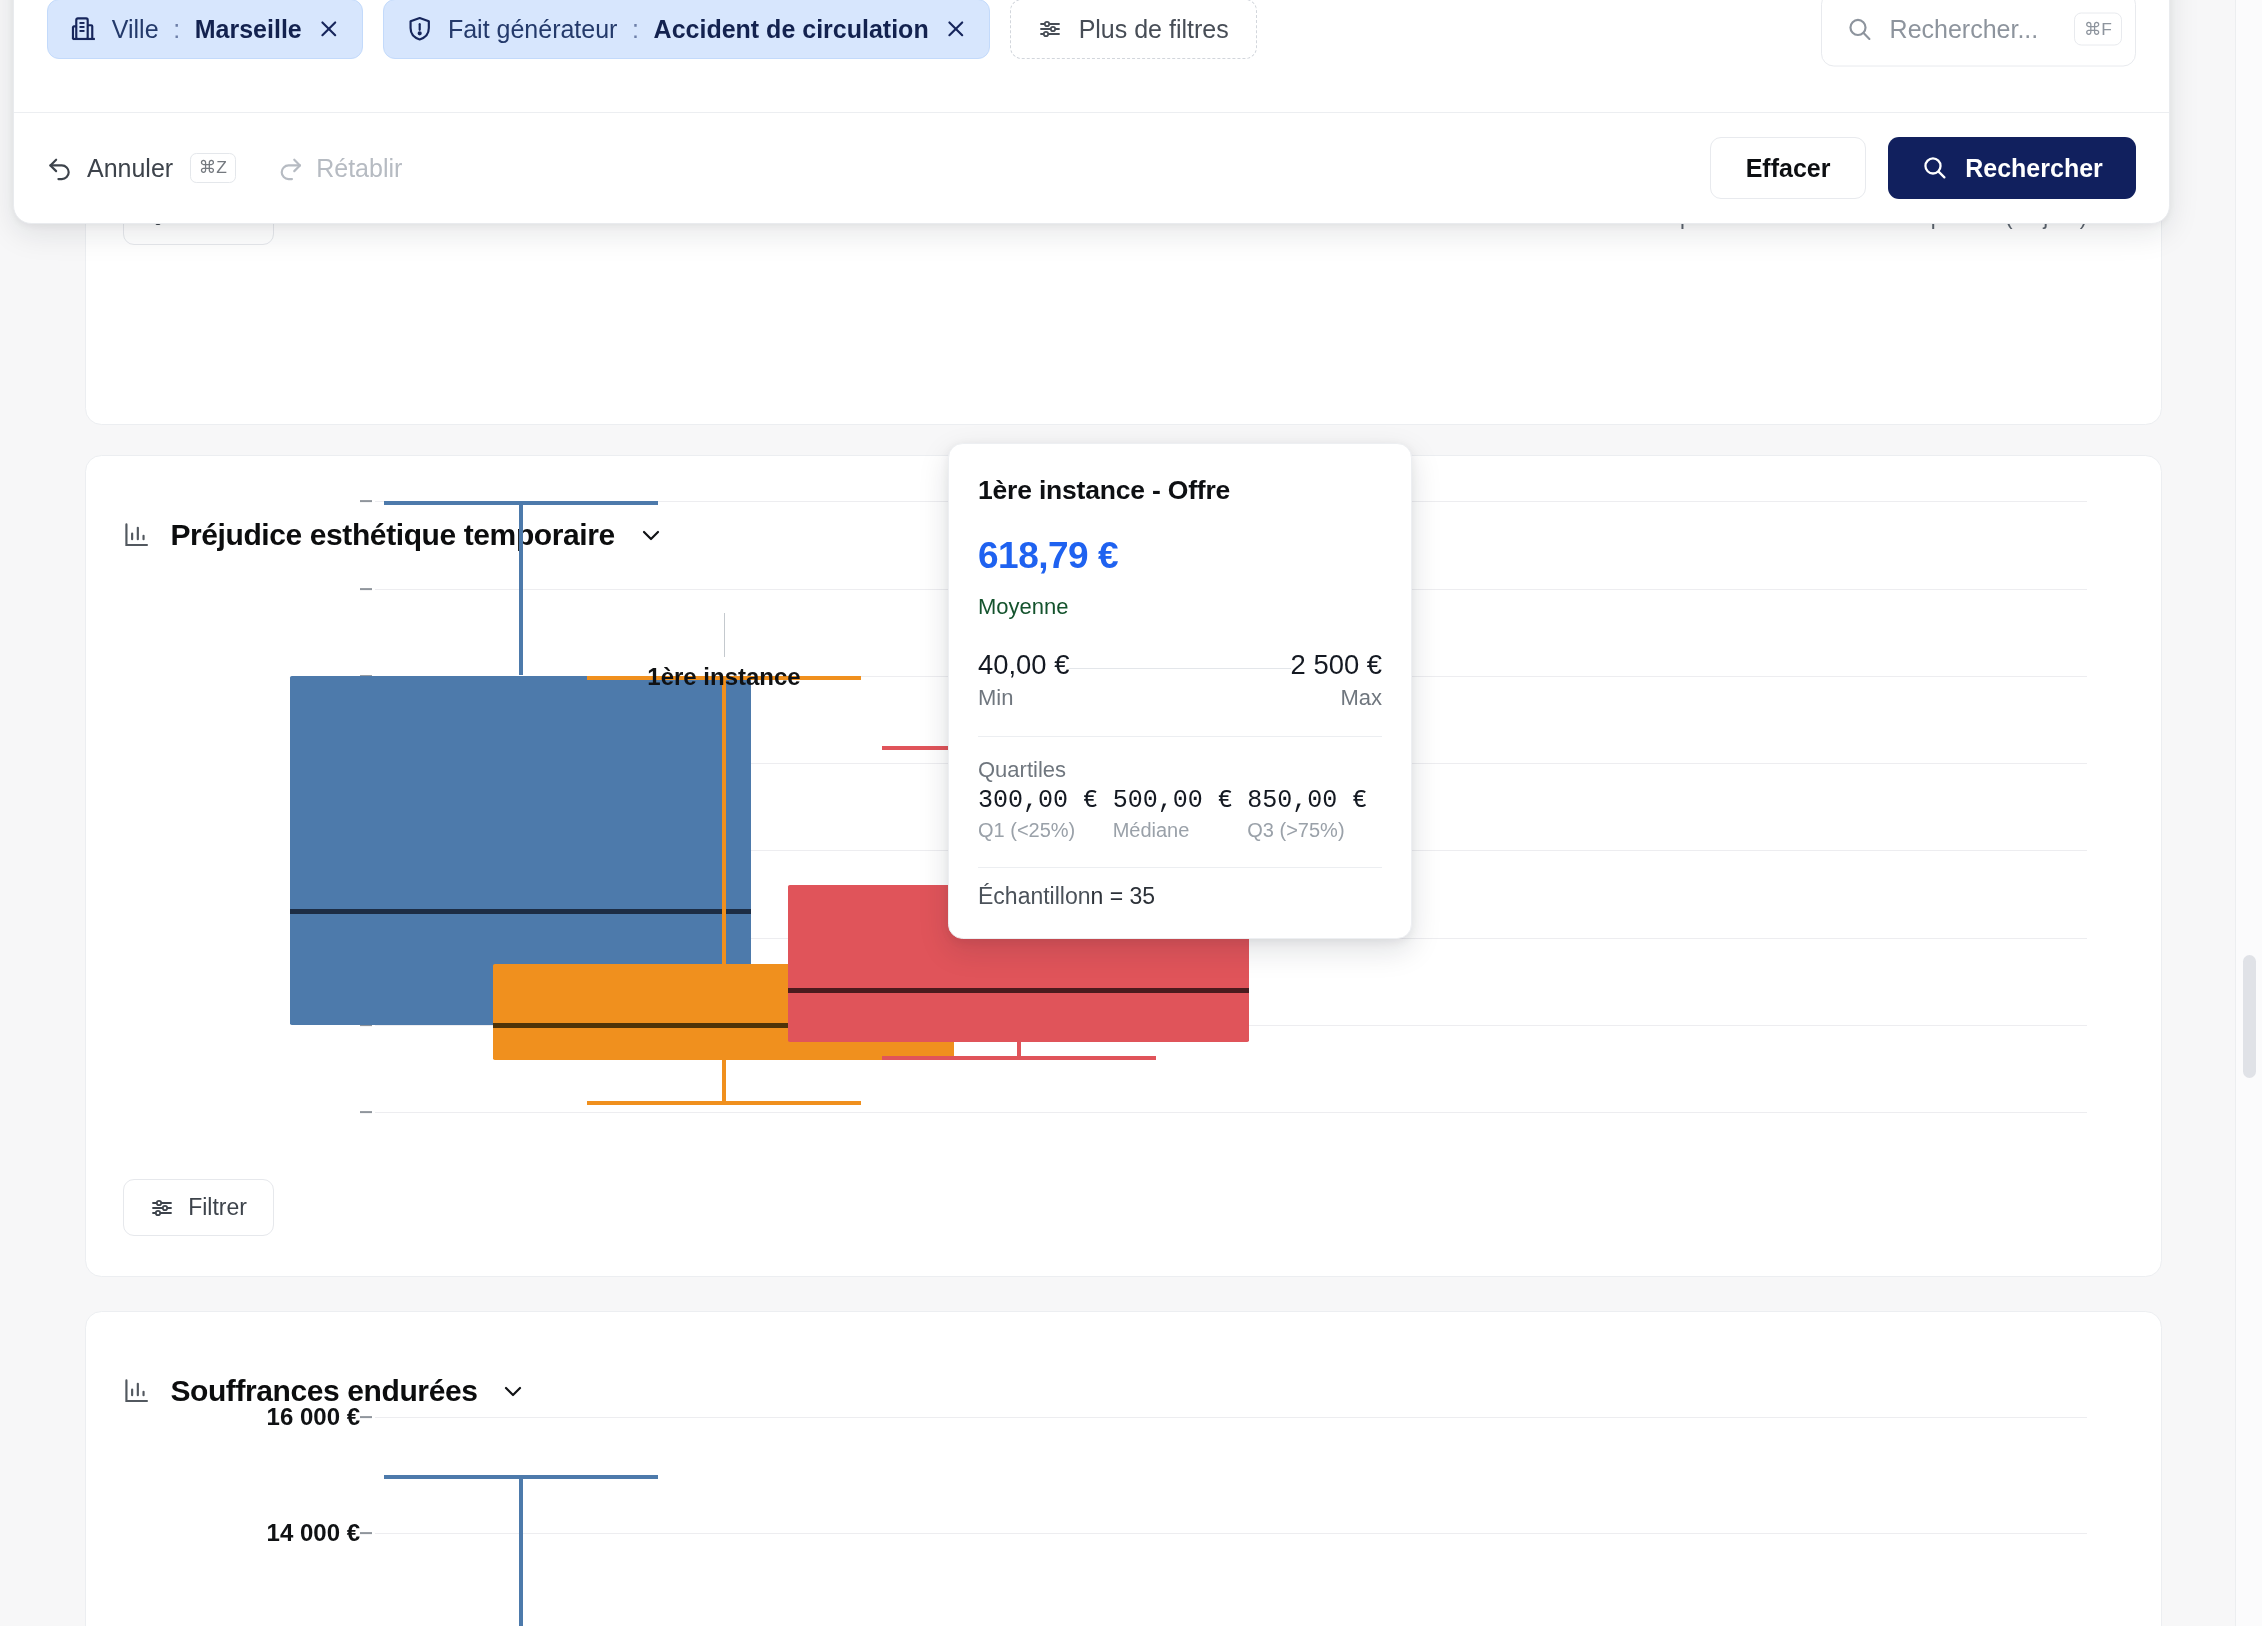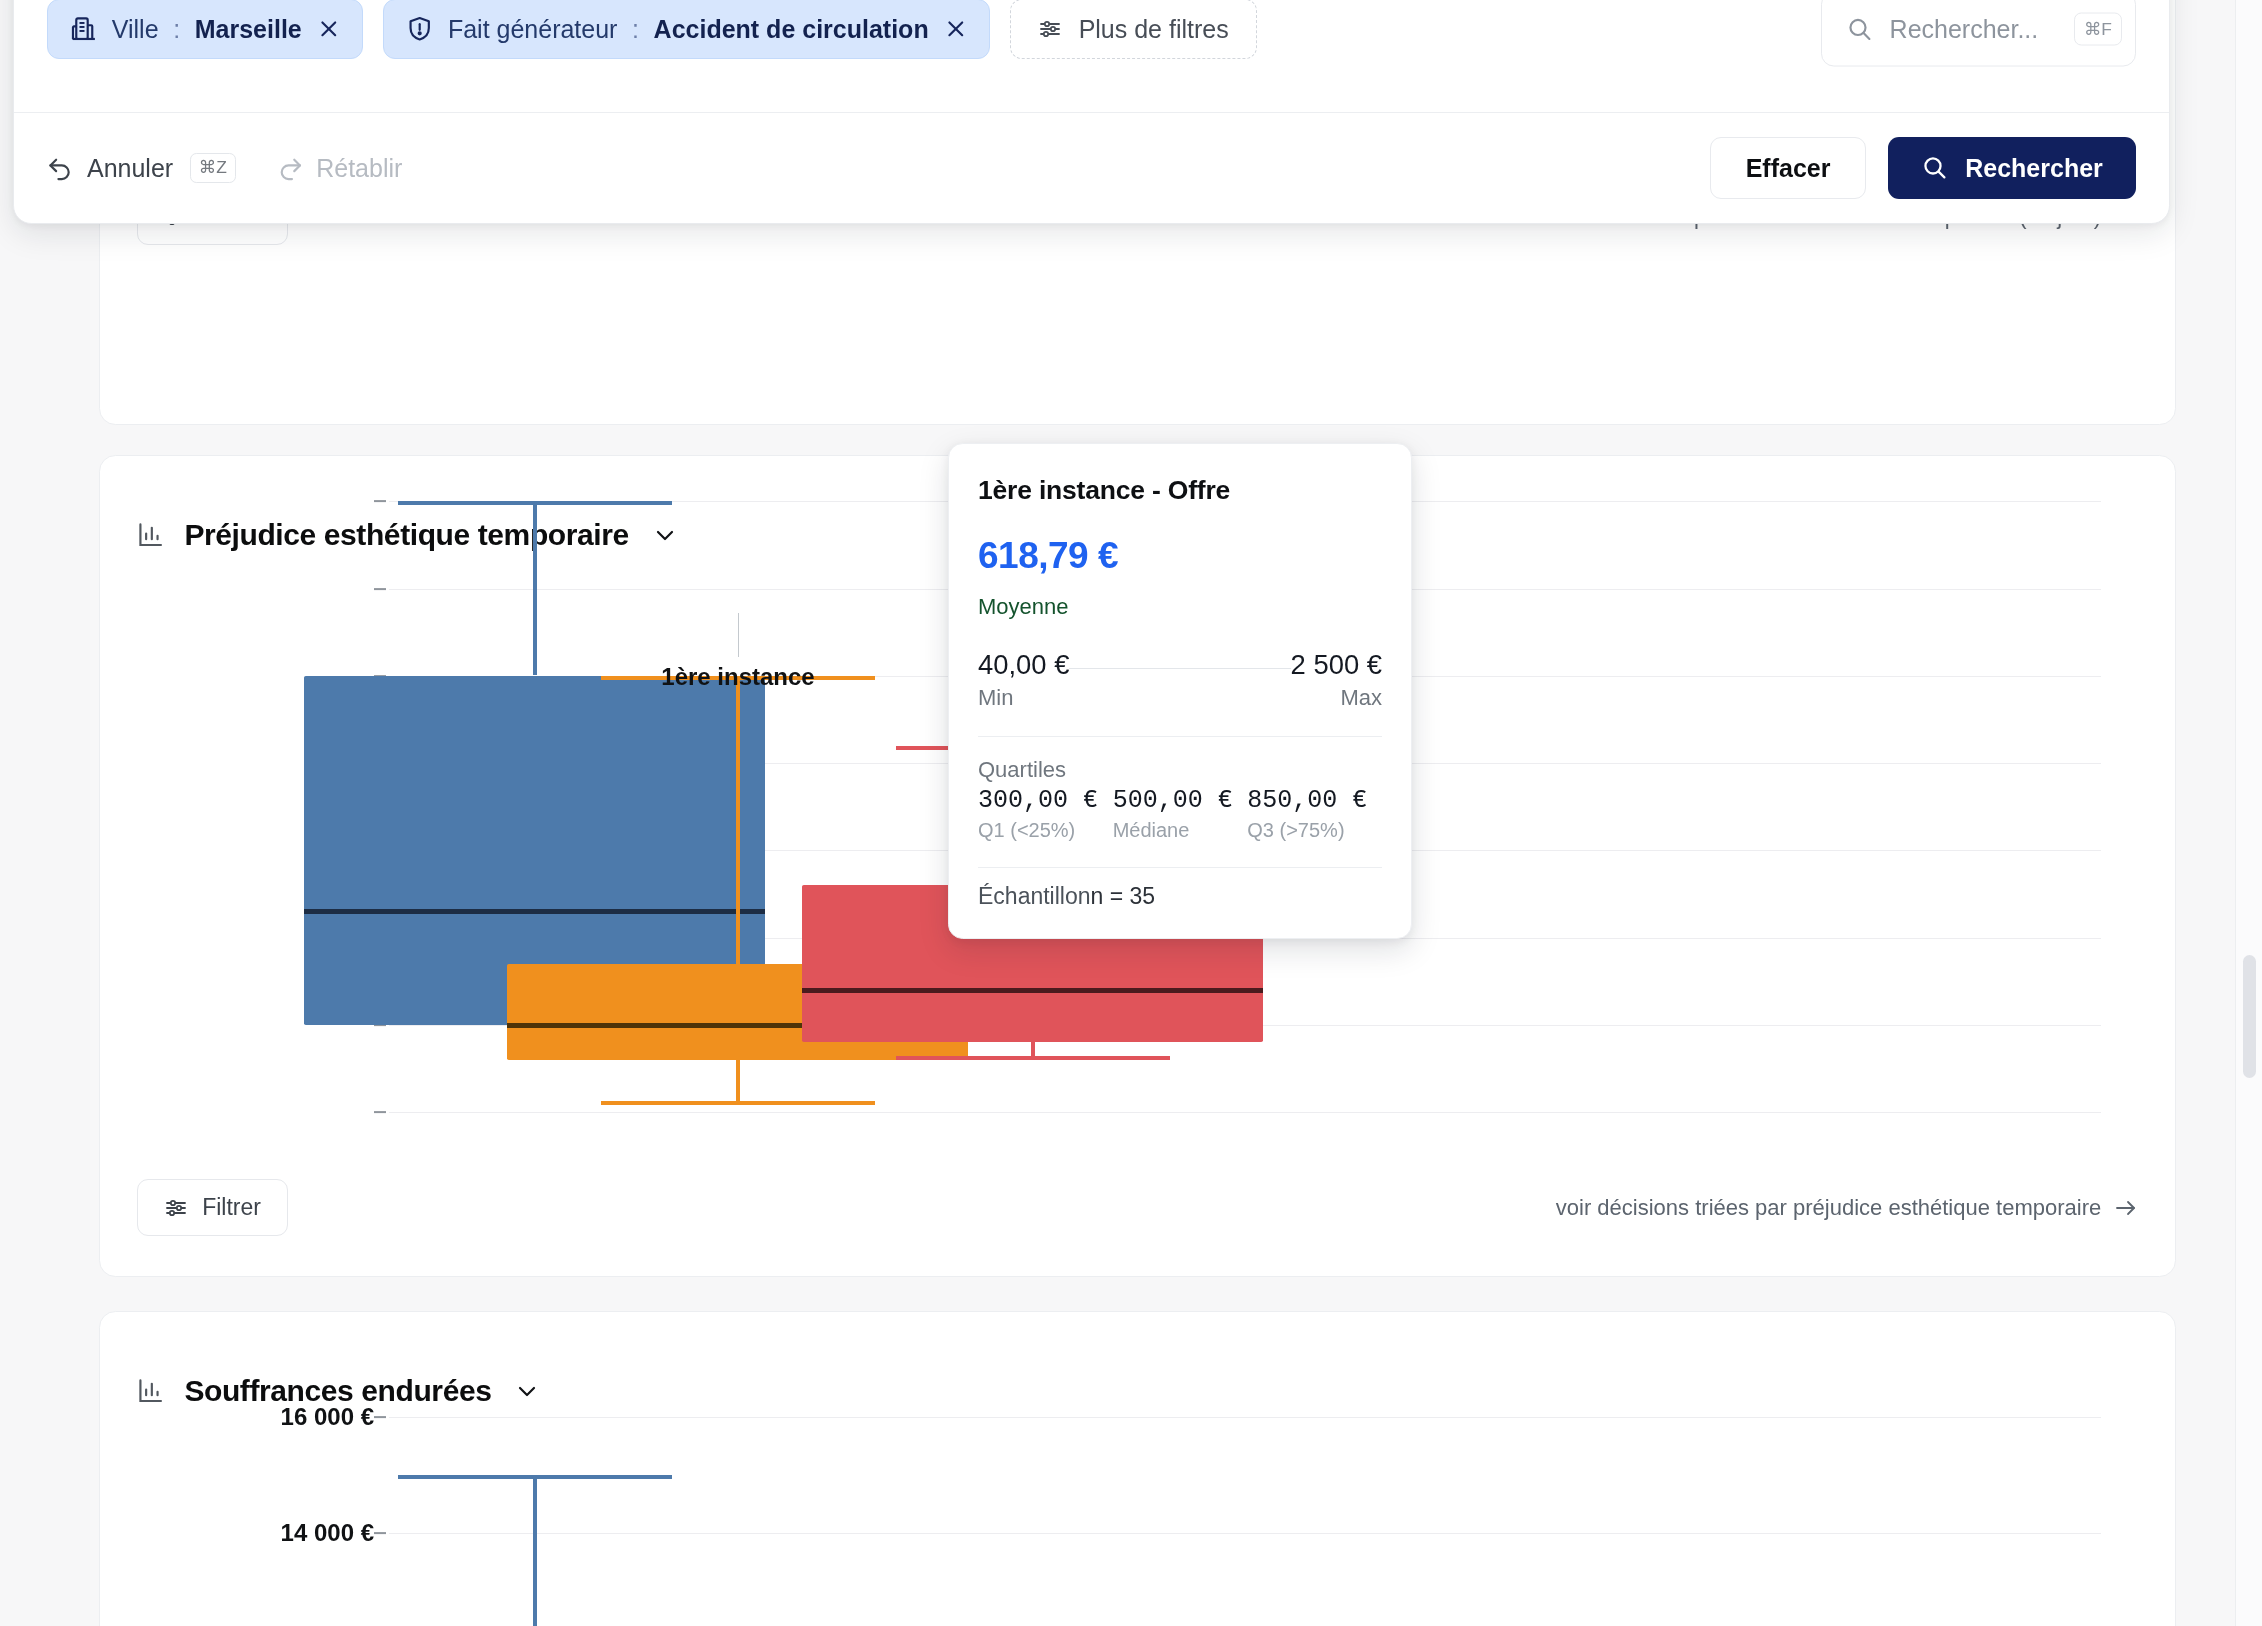--- a/index.html
+++ b/index.html
@@ -13,21 +13,21 @@
 
   
   .page {
     position: absolute; inset: 0;
     background: #f7f7f8;
     overflow: hidden;
   }
 
   .card {
     position: absolute;
-    left: 99px; width: 2077px;
+    left: 85px; width: 2077px;
     background: #ffffff;
     border: 1.4px solid #eceef1;
     border-radius: 16.4px;
   }
   #card-dft { top: -146px; height: 571px; }
   #card-pet { top: 455px; height: 822px; }
   #card-se  { top: 1311px; height: 567px; }
 
   .card-head {
     display: flex; align-items: center; gap: 20px;
@@ -316,29 +316,20 @@
               <line x1="3" y1="7" x2="21" y2="7"></line>
                 <line x1="3" y1="12" x2="21" y2="12"></line>
                 <line x1="3" y1="17" x2="21" y2="17"></line>
               <circle cx="9" cy="7" r="2.2" fill="#fff"></circle>
                 <circle cx="15" cy="12" r="2.2" fill="#fff"></circle>
                 <circle cx="8" cy="17" r="2.2" fill="#fff"></circle>
             </svg>
           </span>
           <span>Filtrer</span>
         </button>
-        <a class="see-link">
-          <span>voir décisions triées par préjudice esthétique temporaire</span>
-          <span class="arrow-icon">
-            <svg viewBox="0 0 24 20" fill="none" stroke="#5c646e" stroke-width="1.8" stroke-linecap="round" stroke-linejoin="round">
-              <line x1="3" y1="10" x2="20" y2="10"></line>
-                <polyline points="14,4 20,10 14,16"></polyline>
-            </svg>
-          </span>
-        </a>
       </div>
     </div>
 
     <div class="card" id="card-se">
       <div class="card-head">
         <span class="chart-icon">
           <svg viewBox="0 0 24 24" fill="none" stroke="#52585f" stroke-width="1.9" stroke-linecap="round">
             <polyline points="3,3 3,21 21,21"></polyline>
             <line x1="8" y1="16" x2="8" y2="11"></line>
               <line x1="13" y1="16" x2="13" y2="6"></line>

